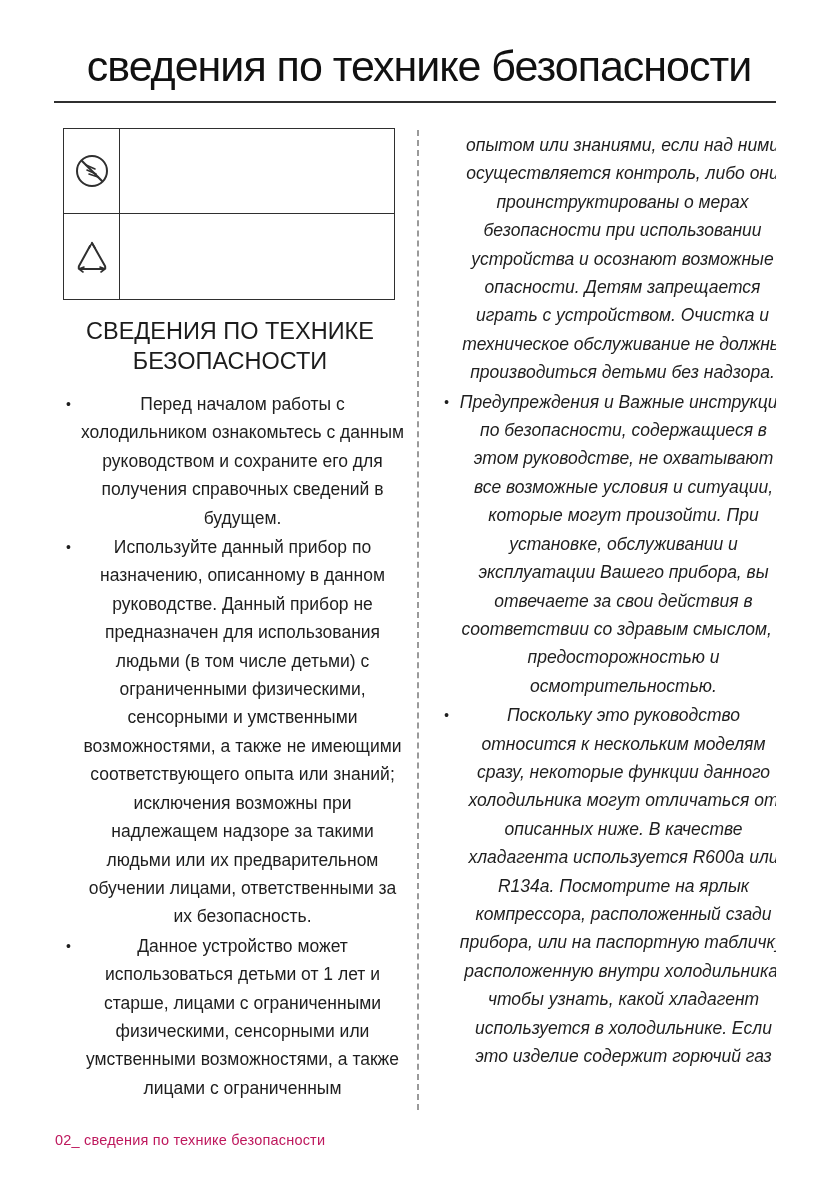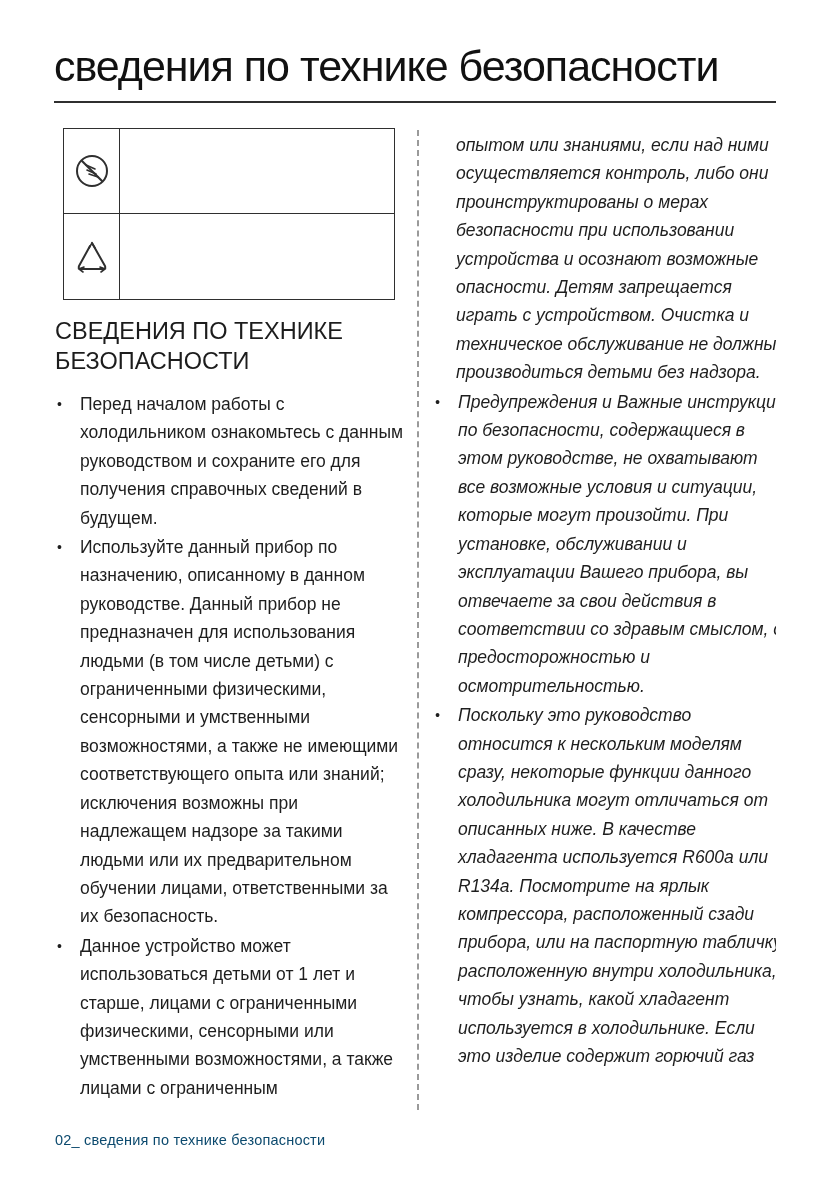--- a/index.html
+++ b/index.html
@@ -8,20 +8,21 @@
     background: #ffffff;
     font-family: "Liberation Sans", sans-serif;
     color: #1c1c1c;
   }
   .page {
     position: relative;
     width: 776px;
     height: 1185px;
     background: #ffffff;
     overflow: hidden;
+    text-align: center;
   }
   .doc-title {
     position: absolute;
     left: 54px;
     top: 42px;
     width: 730px;
     font-size: 43px;
     font-weight: 400;
     letter-spacing: -1px;
     color: #111;
@@ -104,21 +105,21 @@
     margin-bottom: 1px;
     padding-left: 23px;
   }
   .cont-para .txt { display: block; }
   .right-col .cont-para { padding-left: 23px; }
   .footer {
     position: absolute;
     left: 55px;
     top: 1132px;
     font-size: 14.5px;
-    color: #0c4a6e;
+    color: #be185d;
     letter-spacing: 0.2px;
   }
   svg { display: block; }
 </style>
 </head>
 <body>
 
 <div class="page">
 
   <div class="doc-title">сведения по технике безопасности</div>

